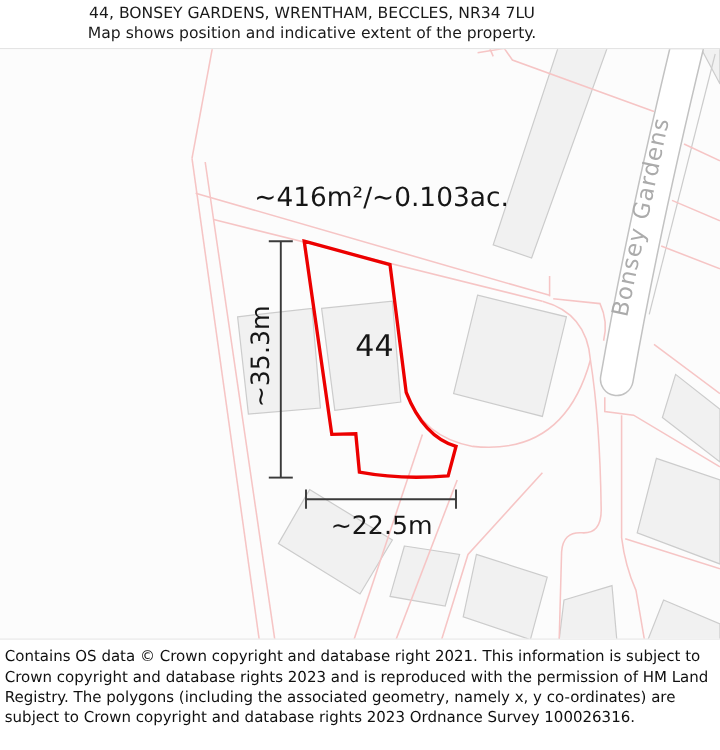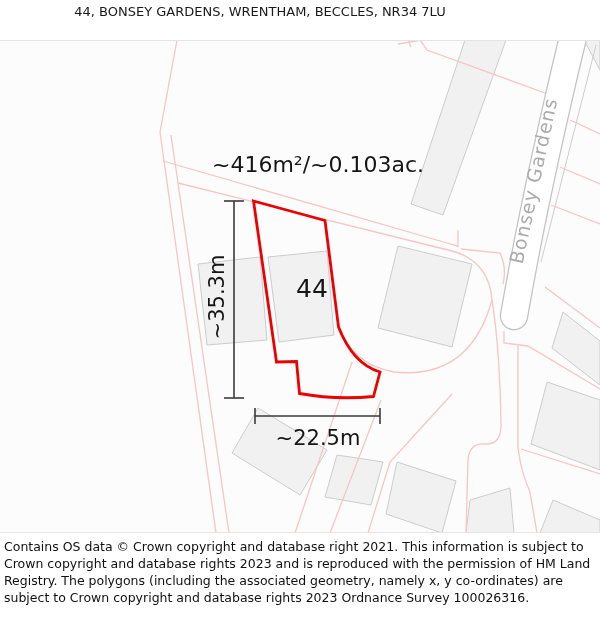--- a/index.html
+++ b/index.html
@@ -33,20 +33,21 @@
   .maplabel{fill:#161616;}
   .street{fill:#ababab;letter-spacing:1px;}
 </style>
 </head>
 <body>
 
 <div class="page">
 
   <div class="header">
     <p class="title">44, BONSEY GARDENS, WRENTHAM, BECCLES, NR34 7LU</p>
+    <p class="subtitle">Map shows position and indicative extent of the property.</p>
   </div>
 
   <div class="map-wrap">
     <svg width="600" height="491" viewBox="0 41 600 491" xmlns="http://www.w3.org/2000/svg">
 
       <rect x="0" y="41" width="600" height="491" fill="#fcfcfc"></rect>
 
       <g>
         <polygon class="bld" points="465,40 506,40 443,215 411,204"></polygon>
         <polygon class="bld" points="198,264 260,257 267,340 207,345"></polygon>

